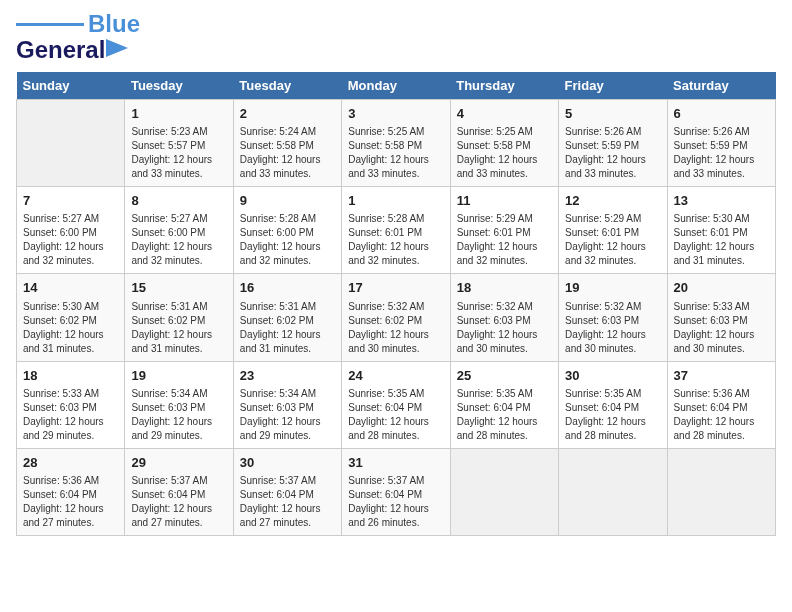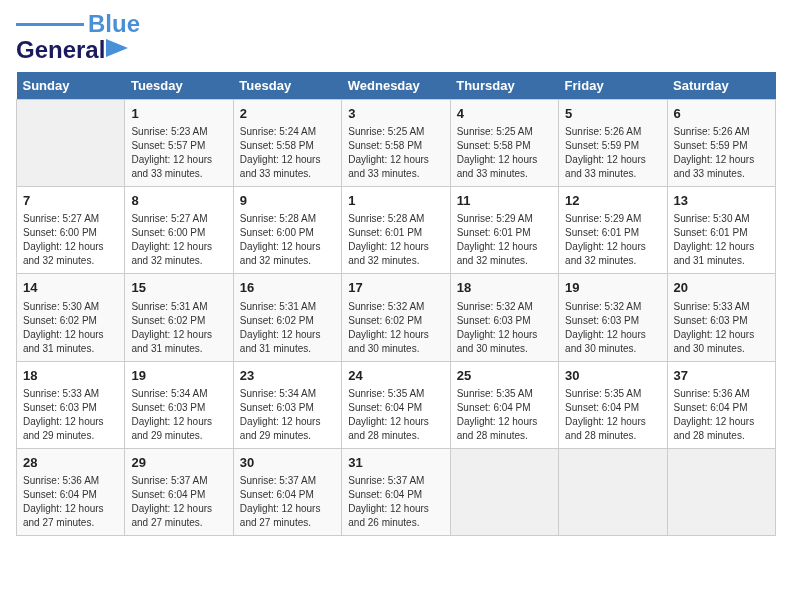--- a/index.html
+++ b/index.html
@@ -96,21 +96,21 @@
     <h2></h2>
   </div>
 </div>
 
 <table>
   <thead>
     <tr>
     <th>Sunday</th>
         <th>Tuesday</th>
         <th>Tuesday</th>
-        <th>Wednesday</th>
+        <th>Monday</th>
         <th>Thursday</th>
         <th>Friday</th>
         <th>Saturday</th>
       </tr>
   </thead>
   <tbody id="calendar-body">
   <tr>
         <td class="empty-cell"></td>
         <td>
           <span class="day-number">1</span>

